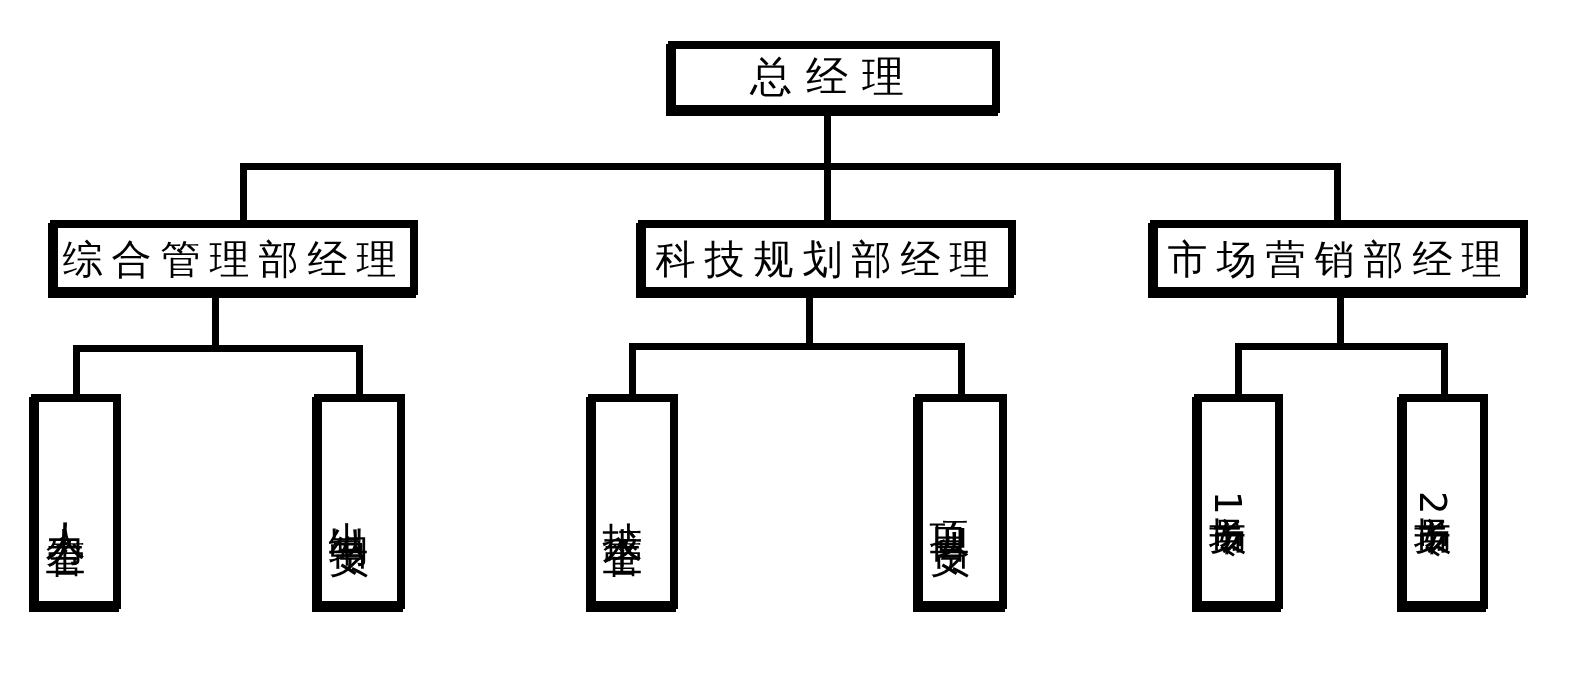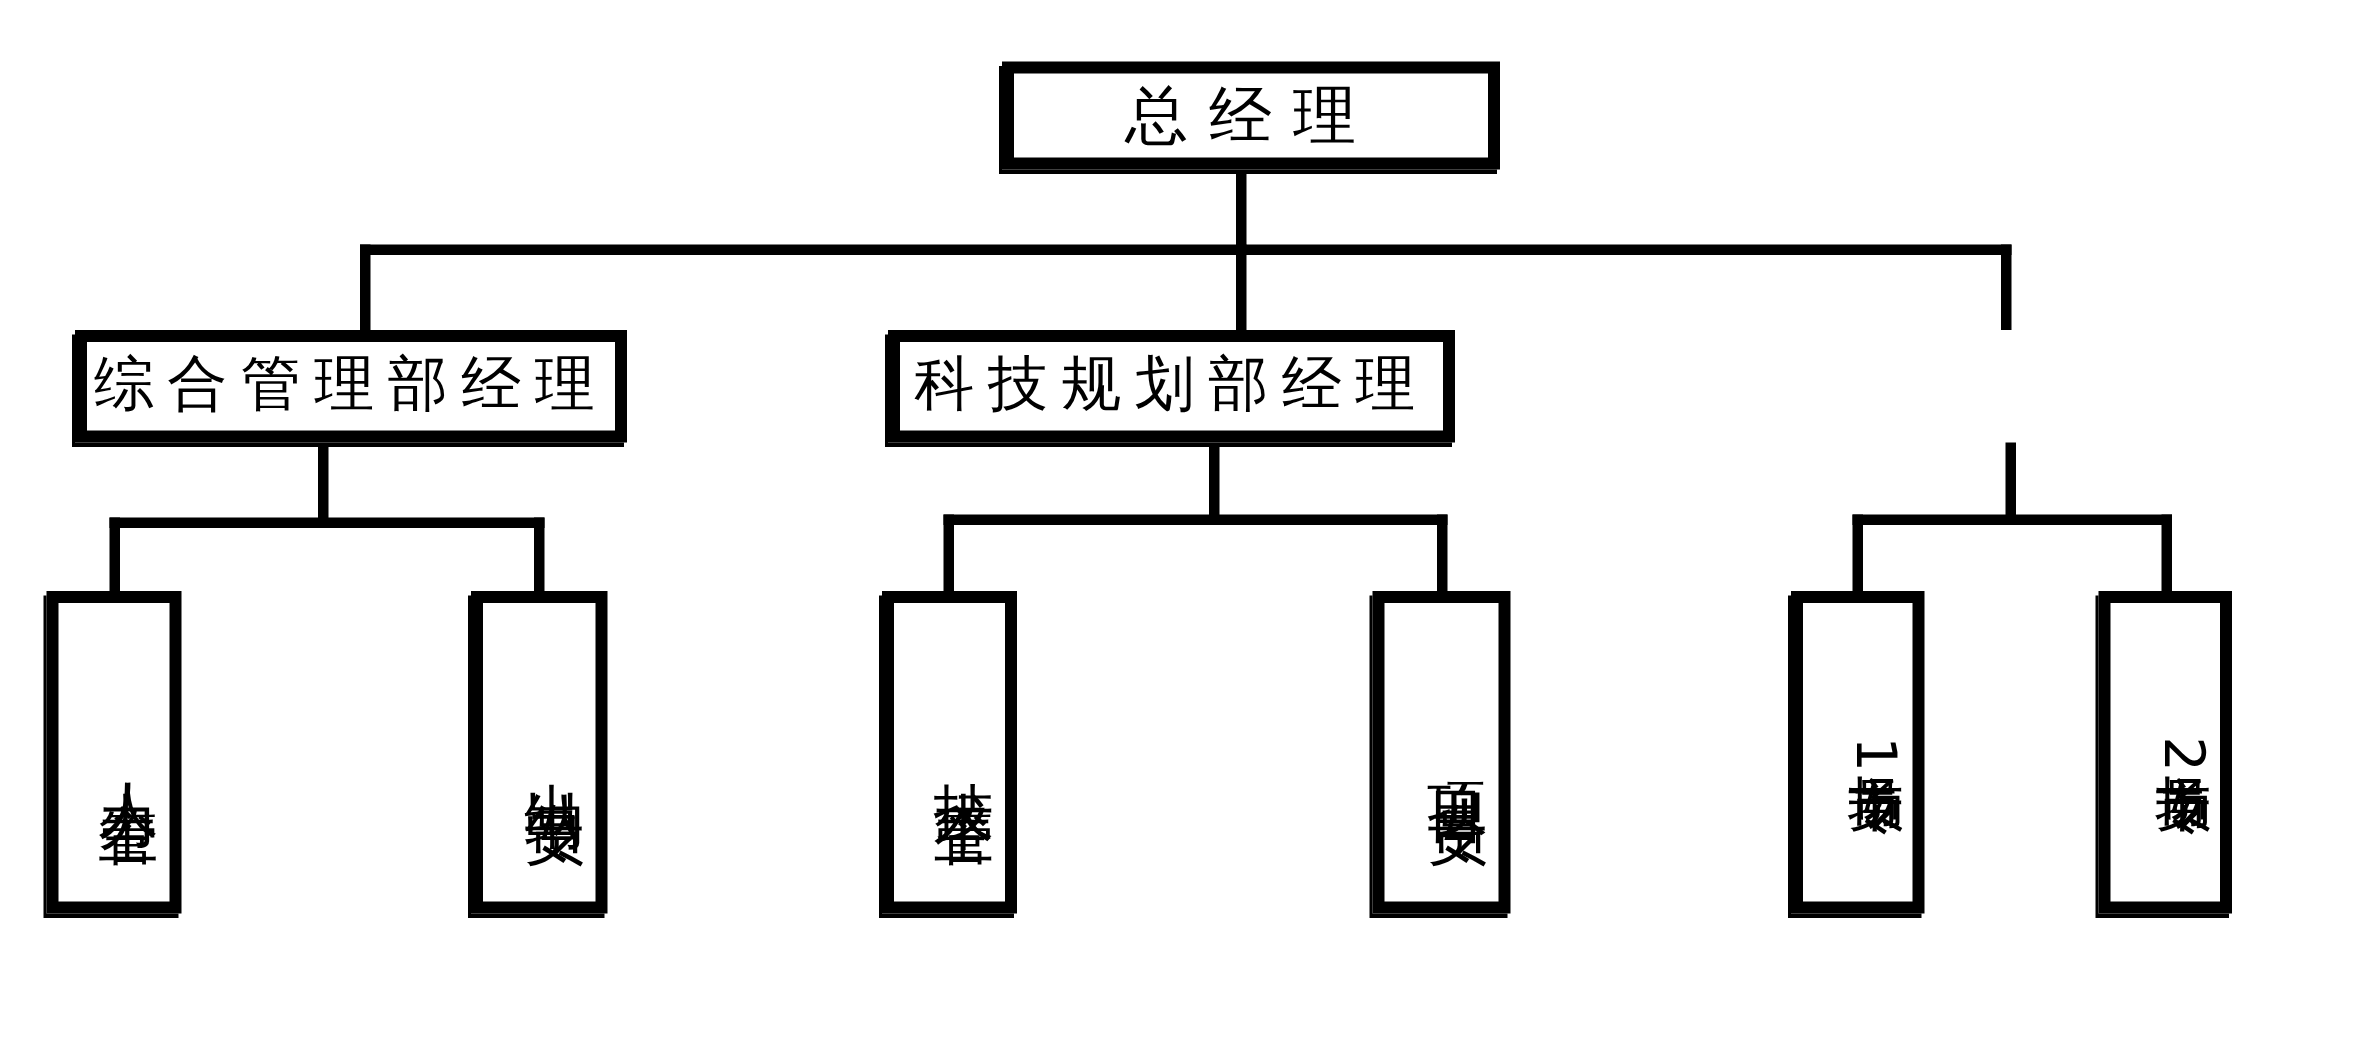--- a/index.html
+++ b/index.html
@@ -16,37 +16,37 @@
     color: #000000;
     overflow: hidden;
   }
   
   .box {
     position: absolute;
     box-sizing: border-box;
     border: 8px solid #000000;
     background: #ffffff;
     display: flex;
-    align-items: flex-start;
+    align-items: flex-end;
     justify-content: center;
     box-shadow: -2px 3px 0 0 #000000;
   }
   .h-box {
     font-size: 40px;
     letter-spacing: 9px;
     white-space: nowrap;
   }
   .root-box {
     left: 668px; top: 41px; width: 332px; height: 72px;
     font-size: 42px;
     letter-spacing: 14px;
   }
   .dept-box { top: 220px; height: 75px; }
   .dept-1 { left: 50px;   width: 368px; }
-  .dept-2 { left: 592px;  width: 378px; }
+  .dept-2 { left: 638px;  width: 378px; }
   .dept-3 { left: 1150px; width: 378px; }
 
   .v-box {
     top: 394px;
     height: 215px;
     writing-mode: vertical-rl;
     text-orientation: mixed;
     font-size: 40px;
     letter-spacing: 6px;
     white-space: nowrap;
@@ -117,20 +117,23 @@
   </div>
 
   <div class="box h-box dept-box dept-1">
     <span>综合管理部经理</span>
   </div>
 
   <div class="box h-box dept-box dept-2">
     <span>科技规划部经理</span>
   </div>
 
+  <div class="box h-box dept-box dept-3">
+    <span>市场营销部经理</span>
+  </div>
 
   <div class="box v-box staff-1">
     <span>人力主管</span>
   </div>
 
   <div class="box v-box staff-2">
     <span>出纳专员</span>
   </div>
 
   <div class="box v-box staff-3">

